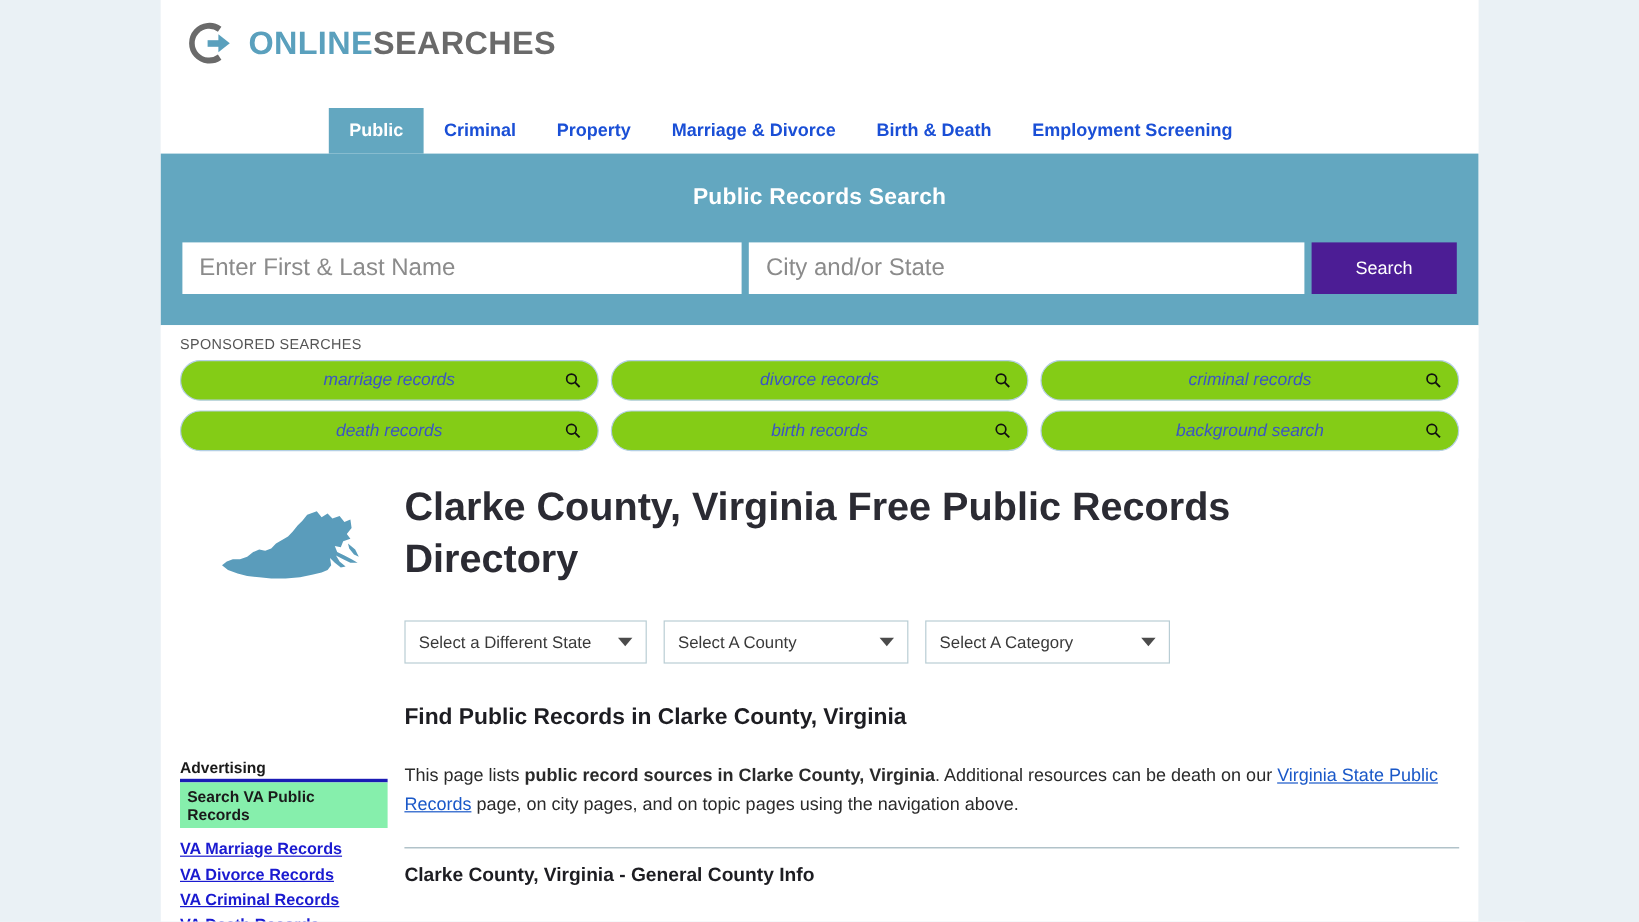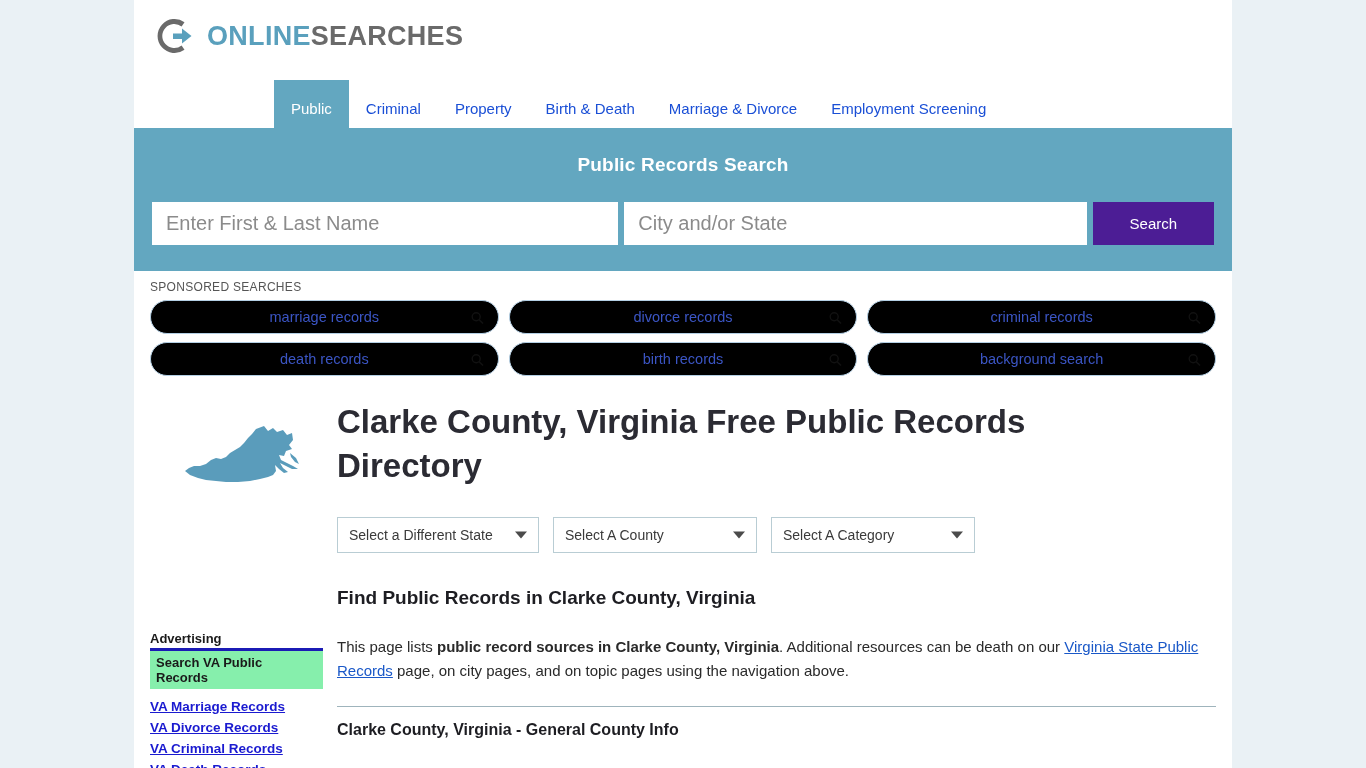--- a/index.html
+++ b/index.html
@@ -47,23 +47,23 @@
   .navbar {
     height: 45px;
     background: #ffffff;
     display: flex;
     align-items: flex-end;
     padding-left: 140px;
     border-bottom: 0;
   }
   .nav-tab {
     font-size: 15px;
-    font-weight: normal;
+    font-weight: bold;
     color: #1a4fd6;
-    padding: 21px 17px 12px 17px;
+    padding: 11px 17px 12px 17px;
     line-height: 1;
     cursor: pointer;
     white-space: nowrap;
     text-decoration: none;
   }
   .nav-tab.active {
     background: #63a7c0;
     color: #ffffff;
   }
 
@@ -117,27 +117,28 @@
   }
   .pill-grid {
     display: grid;
     grid-template-columns: repeat(3, 1fr);
     gap: 8px 10px;
   }
   .pill {
     height: 34px;
     border: 1px solid #b4cfe4;
     border-radius: 17px;
-    background: #000000;
+    background: #84cc16;
     display: flex;
     align-items: center;
     justify-content: center;
     position: relative;
     cursor: pointer;
     text-decoration: none;
+    font-style: italic;
   }
   .pill-label {
     color: #3b55c4;
     font-size: 14.5px;
   }
   .pill-icon {
     position: absolute;
     right: 14px;
     top: 50%;
     transform: translateY(-50%);
@@ -271,22 +272,22 @@
         <span class="logo-text">
           <span class="logo-online">ONLINE</span><span class="logo-searches">SEARCHES</span>
         </span>
       </div>
     </div>
 
     <div class="navbar">
       <a class="nav-tab active">Public</a>
       <a class="nav-tab">Criminal</a>
       <a class="nav-tab">Property</a>
+      <a class="nav-tab">Marriage &amp; Divorce</a>
       <a class="nav-tab">Birth &amp; Death</a>
-      <a class="nav-tab">Marriage &amp; Divorce</a>
       <a class="nav-tab">Employment Screening</a>
     </div>
 
     <div class="search-band">
       <div class="search-title">Public Records Search</div>
       <div class="search-row">
         <input id="name-input" class="search-input" type="text" placeholder="Enter First &amp; Last Name" style="">
         <input id="place-input" class="search-input" type="text" placeholder="City and/or State" style="">
         <button class="search-btn">Search</button>
       </div>

